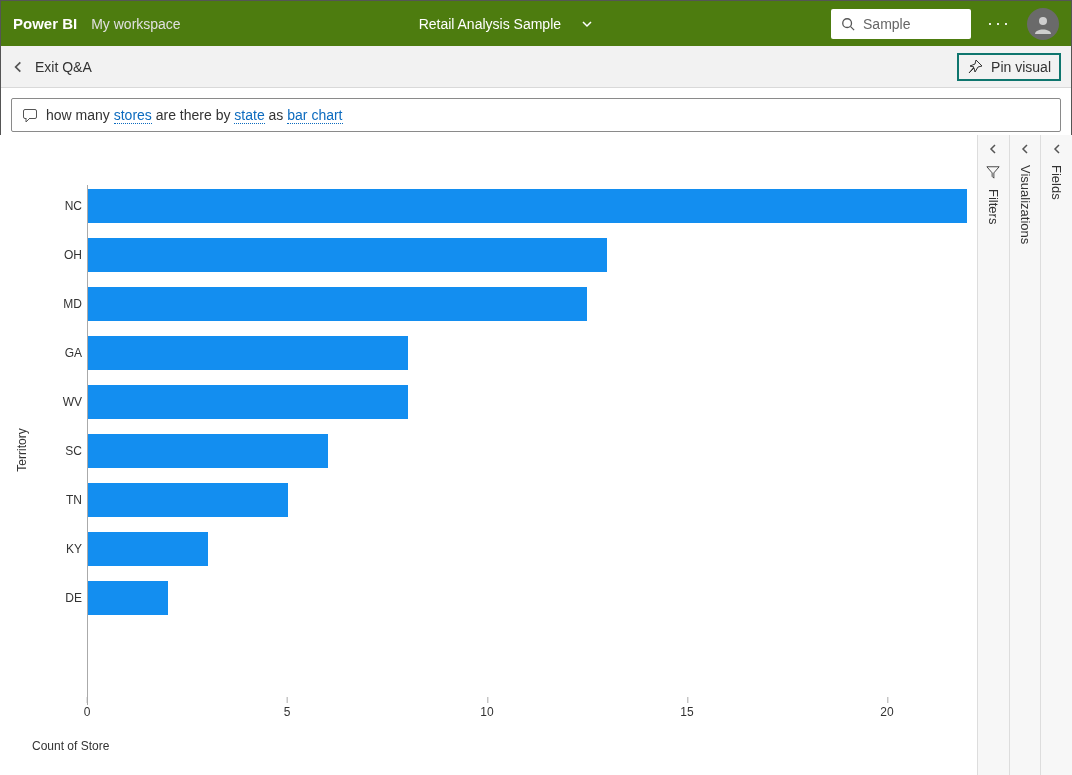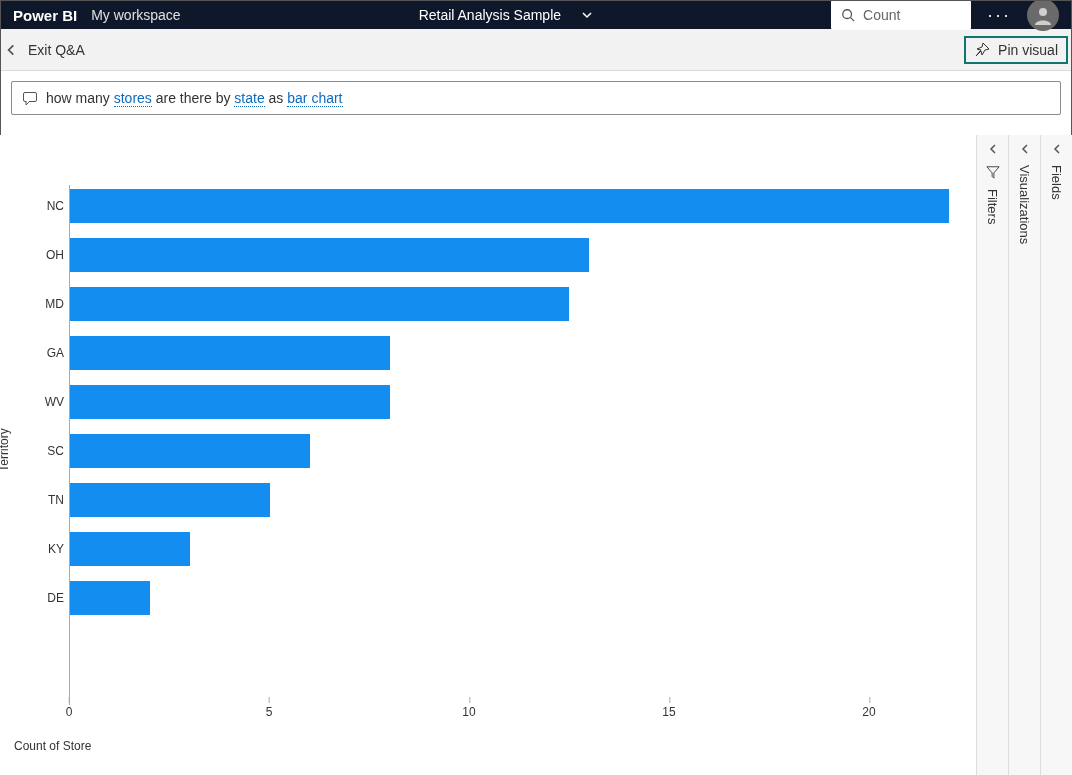--- a/index.html
+++ b/index.html
@@ -1,40 +1,40 @@
 <!DOCTYPE html>
 <html><head>
 <meta charset="utf-8">
 <style>
   * { box-sizing: border-box; }
   html, body { margin: 0; padding: 0; font-family: "Segoe UI", Arial, sans-serif; }
   body { width: 1072px; height: 775px; overflow: hidden; background: #fff; border: 1px solid #555; }
 
   
   .topbar {
-    height: 28px; background: #0f172a; color: #fff;
+    height: 45px; background: #4d7c0f; color: #fff;
     display: flex; align-items: center; padding: 0 12px; gap: 14px;
   }
   .topbar .brand { font-weight: 600; font-size: 15px; }
   .topbar .workspace { font-size: 14px; color: #e0e0e0; }
   .topbar .report-title { font-size: 14px; color: #fff; display: flex; align-items: center; gap: 20px; flex: 1; justify-content: center; }
   .topbar .right { display: flex; align-items: center; gap: 10px; }
   .searchbox {
     display: flex; align-items: center; gap: 8px;
     background: #fff; color: #666; height: 30px; width: 140px;
     border-radius: 2px; padding: 0 10px; font-size: 14px;
   }
   .more-dots { color: #fff; font-size: 18px; letter-spacing: 2px; padding: 0 6px; }
   .avatar { width: 32px; height: 32px; border-radius: 50%; background: #6a6a6a; display:flex; align-items:center; justify-content:center; }
 
   
   .secondbar {
     height: 42px; background: #f2f2f2; border-bottom: 1px solid #d9d9d9;
     display: flex; align-items: center; justify-content: space-between;
-    padding: 0 3px; font-size: 14px; color: #333;
+    padding: 0 10px; font-size: 14px; color: #333;
   }
   .exit { display:flex; align-items:center; gap:10px; cursor: pointer; }
   .pin {
     display:flex; align-items:center; gap:8px; cursor: pointer;
     padding: 4px 8px; border: 2px solid #0f766e;
   }
 
   
   .qna-wrap { padding: 10px 10px 16px 10px; }
   .qna-input {
@@ -43,21 +43,21 @@
     font-size: 14px; color: #333;
   }
   .qna-input .u { color: #0c6bbf; border-bottom: 1px dotted #0c6bbf; }
 
   
   .main {
     position: absolute; top: 135px; left: 0; right: 0; bottom: 0;
     display: flex;
   }
   .chart-area {
-    flex: 1; background: #fff; padding: 10px 0 0 4px; position: relative;
+    flex: 1; background: #fff; padding: 10px 0 0 22px; position: relative;
   }
   .side-panel {
     width: 32px; border-left: 1px solid #ddd; background: #f7f7f7;
     display: flex; flex-direction: column; align-items: center;
     padding-top: 8px; gap: 10px; font-size: 13px; color: #333;
   }
   .side-panel .chev { font-size: 14px; color: #555; }
   .side-panel .v-label {
     writing-mode: vertical-rl; text-orientation: mixed;
   }
@@ -115,21 +115,21 @@
     </span>
   </div>
   <div class="right">
     <div class="searchbox">
       <span>
         <svg width="14" height="14" viewBox="0 0 16 16">
             <circle cx="7" cy="7" r="5" stroke="#555" stroke-width="1.5" fill="none"></circle>
             <line x1="11" y1="11" x2="15" y2="15" stroke="#555" stroke-width="1.5"></line>
           </svg>
       </span>
-      <span>Count</span>
+      <span>Sample</span>
     </div>
     <span class="more-dots">···</span>
     <span class="avatar">
       <svg width="20" height="20" viewBox="0 0 20 20">
           <circle cx="10" cy="7" r="4" fill="#cfcfcf"></circle>
           <path d="M2 20 C2 14 18 14 18 20 Z" fill="#cfcfcf"></path>
         </svg>
     </span>
   </div>
 </div>

